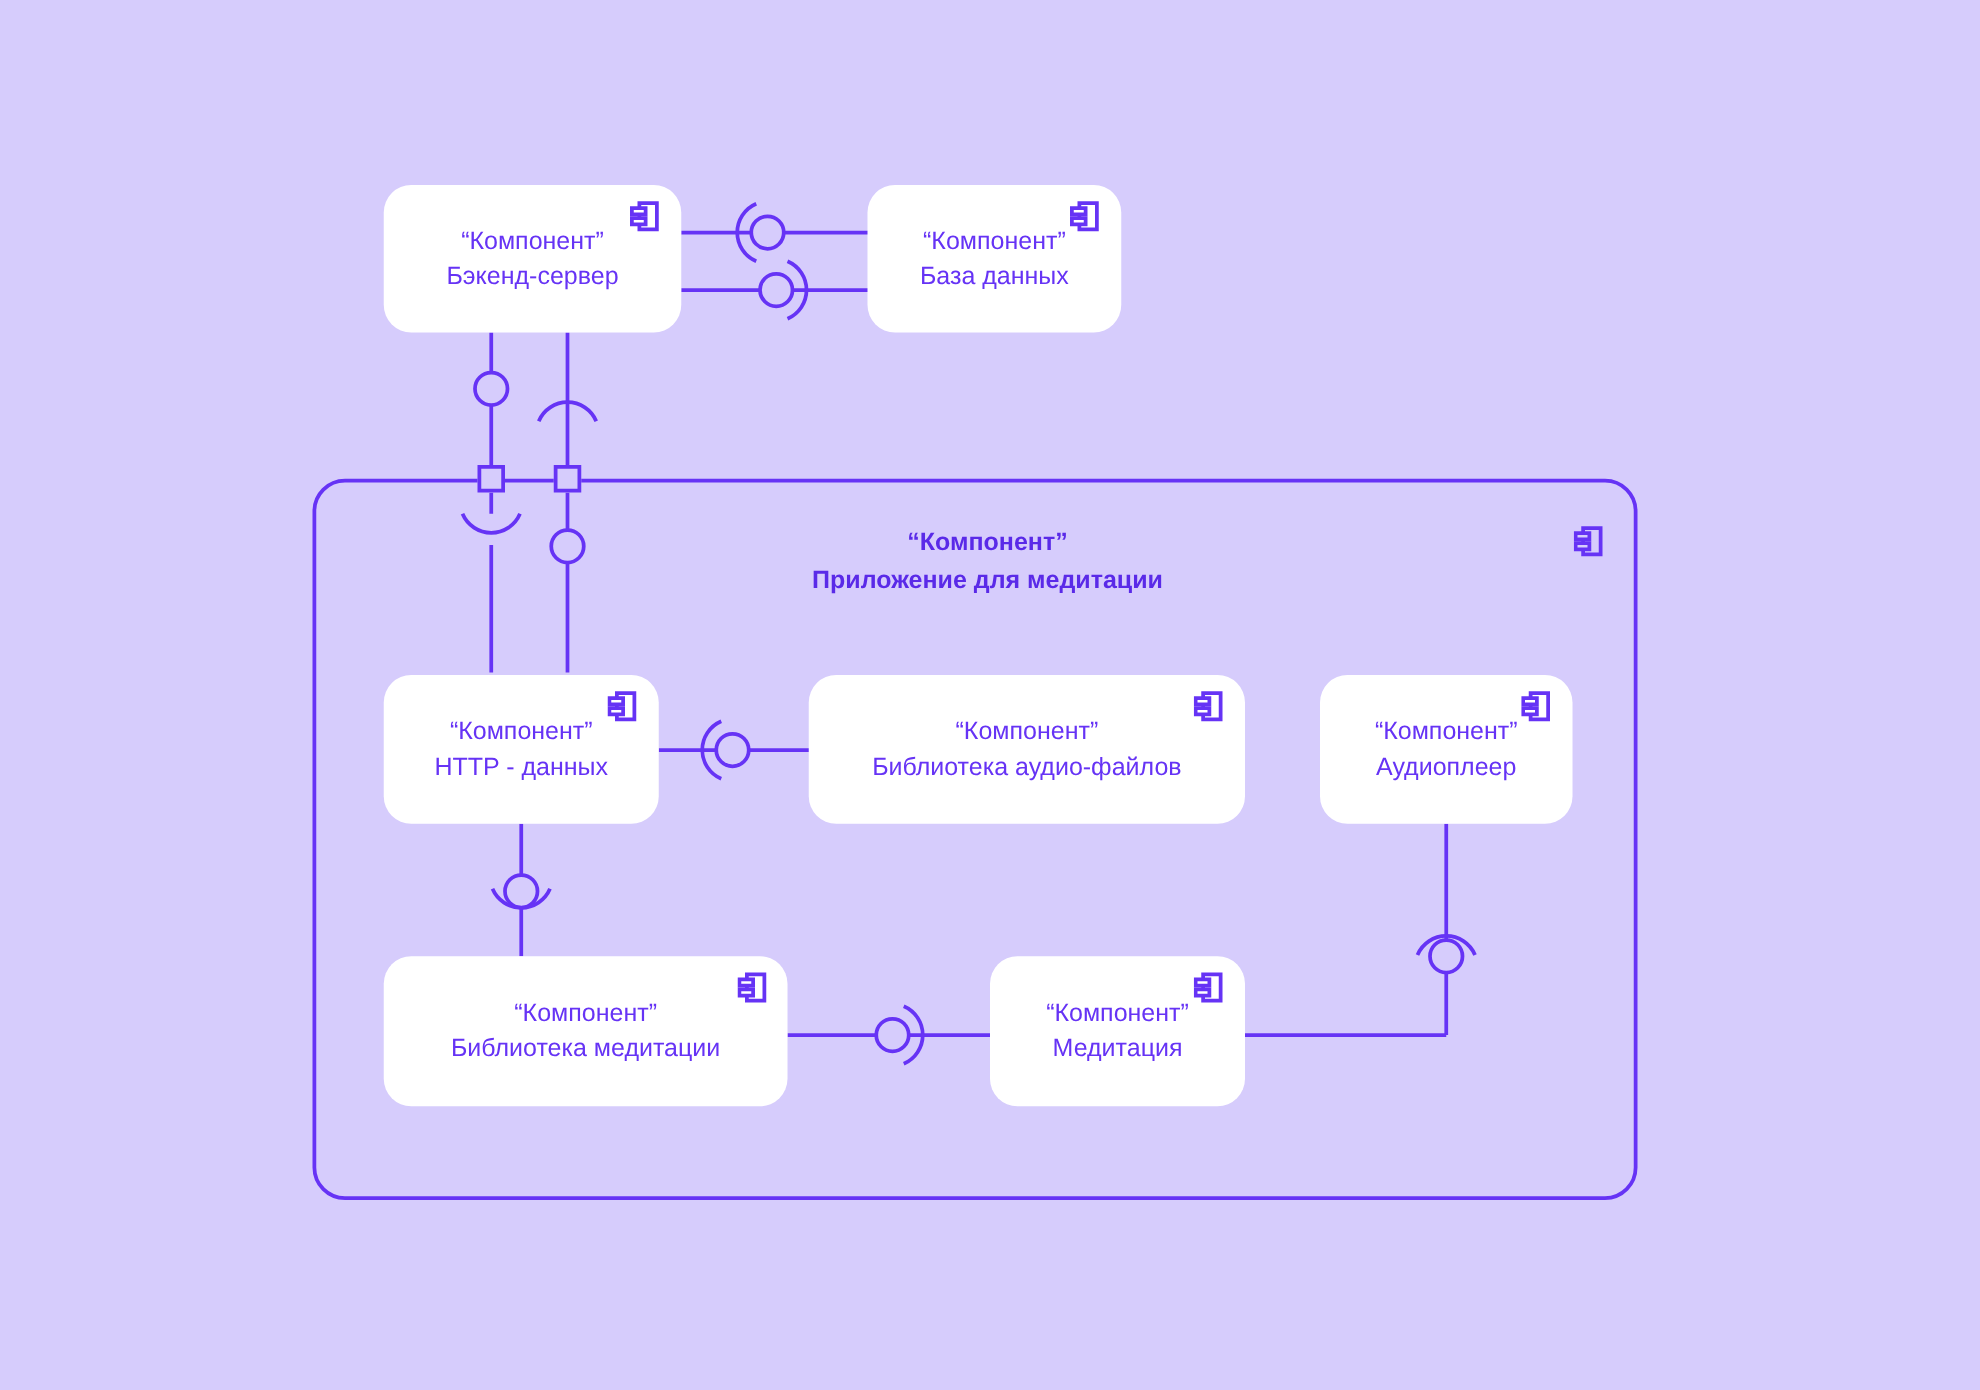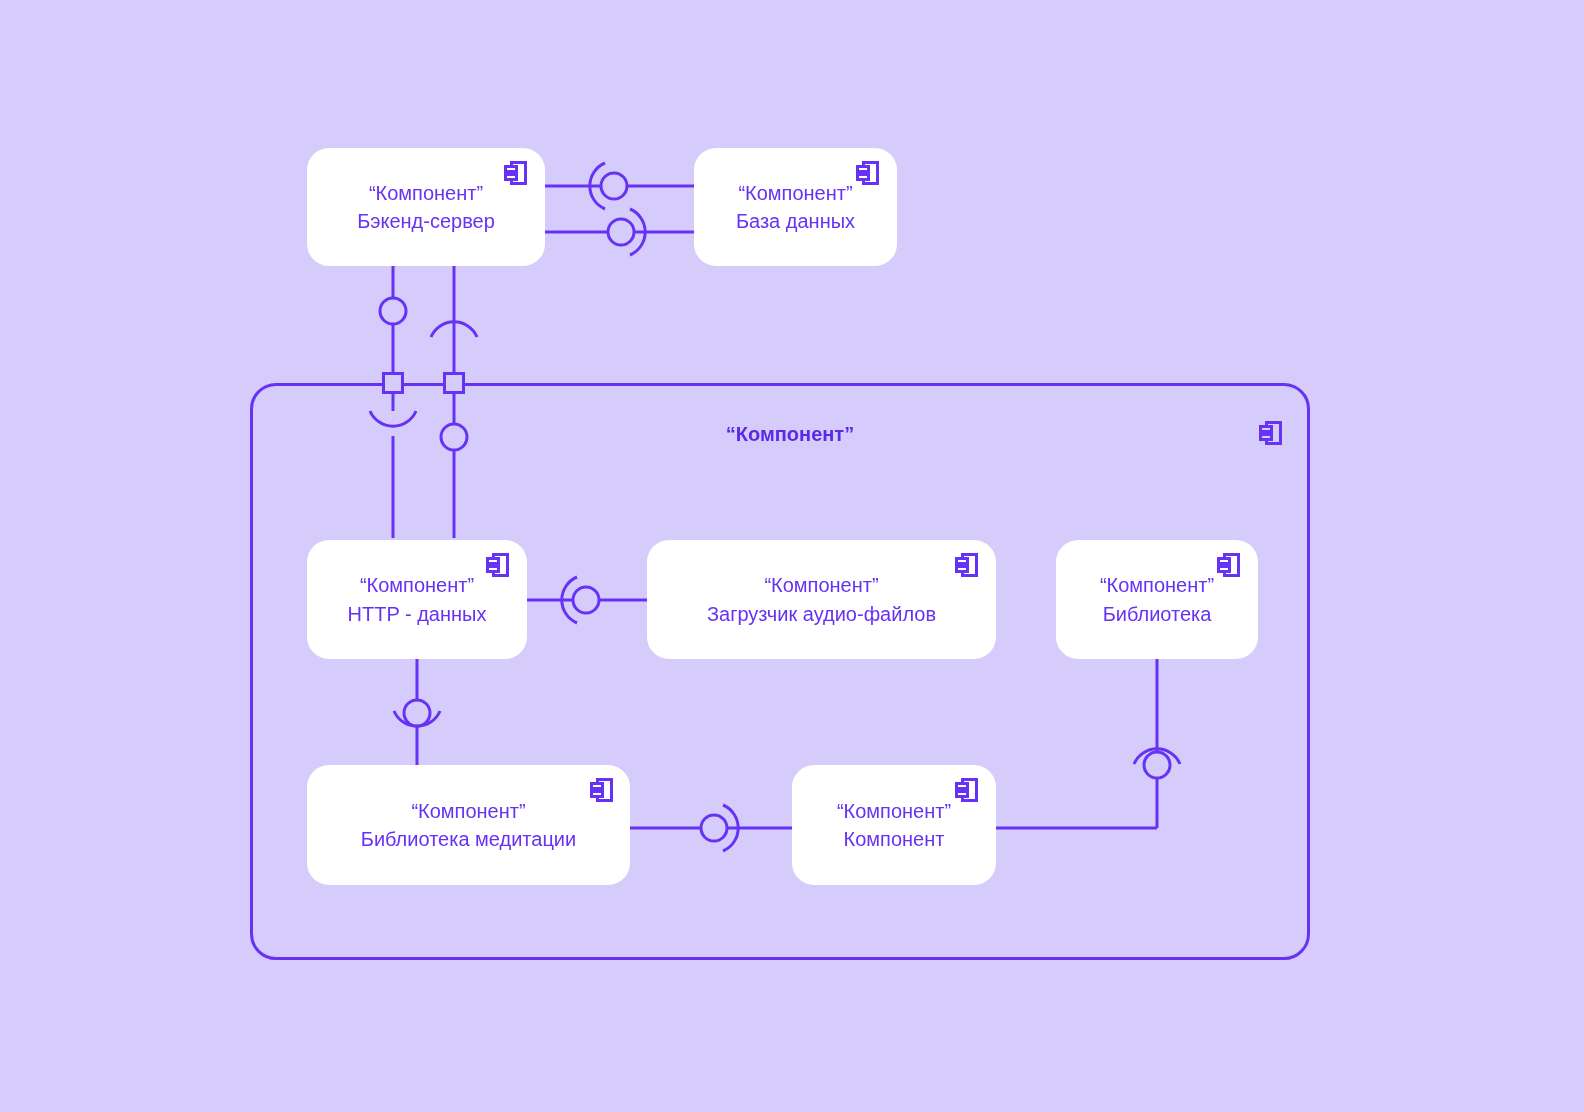--- a/index.html
+++ b/index.html
@@ -146,20 +146,21 @@
         <line x1="1157" y1="828" x2="996" y2="828"></line>
       </g>
 
     </g>
   </svg>
 
   <div class="container-node" style="left:250px; top:383px; width:1060px; height:577px;"></div>
 
   <div class="container-title" style="left:580px; top:419px; width:420px;">
     <div>“Компонент”</div>
+    <div>Приложение для медитации</div>
   </div>
 
   <svg class="comp-icon" style="left:1259px; top:420px;" width="24" height="26" viewBox="0 0 24 26" xmlns="http://www.w3.org/2000/svg">
     <rect x="7.5" y="2.5" width="14" height="21" fill="none" stroke="#6633f5" stroke-width="3"></rect>
     <rect x="1.5" y="6.5" width="11" height="5" fill="#d6ccfc" stroke="#6633f5" stroke-width="3"></rect>
     <rect x="1.5" y="14.5" width="11" height="5" fill="#d6ccfc" stroke="#6633f5" stroke-width="3"></rect>
   </svg>
 
   <div class="port" style="left:382px; top:372px;"></div>
   <div class="port" style="left:443px; top:372px;"></div>
@@ -189,51 +190,51 @@
     <div class="nm">HTTP - данных</div>
     <svg class="comp-icon" style="left:179px; top:12px;" width="24" height="26" viewBox="0 0 24 26" xmlns="http://www.w3.org/2000/svg">
       <rect x="7.5" y="2.5" width="14" height="21" fill="none" stroke="#6633f5" stroke-width="3"></rect>
       <rect x="1.5" y="6.5" width="11" height="5" fill="#ffffff" stroke="#6633f5" stroke-width="3"></rect>
       <rect x="1.5" y="14.5" width="11" height="5" fill="#ffffff" stroke="#6633f5" stroke-width="3"></rect>
     </svg>
   </div>
 
   <div class="node" style="left:647px; top:540px; width:349px; height:119px;">
     <div class="stereo">“Компонент”</div>
-    <div class="nm">Загрузчик аудио-файлов</div>
+    <div class="nm">Библиотека аудио-файлов</div>
     <svg class="comp-icon" style="left:308px; top:12px;" width="24" height="26" viewBox="0 0 24 26" xmlns="http://www.w3.org/2000/svg">
       <rect x="7.5" y="2.5" width="14" height="21" fill="none" stroke="#6633f5" stroke-width="3"></rect>
       <rect x="1.5" y="6.5" width="11" height="5" fill="#ffffff" stroke="#6633f5" stroke-width="3"></rect>
       <rect x="1.5" y="14.5" width="11" height="5" fill="#ffffff" stroke="#6633f5" stroke-width="3"></rect>
     </svg>
   </div>
 
   <div class="node" style="left:1056px; top:540px; width:202px; height:119px;">
     <div class="stereo">“Компонент”</div>
-    <div class="nm">Библиотека</div>
+    <div class="nm">Аудиоплеер</div>
     <svg class="comp-icon" style="left:161px; top:12px;" width="24" height="26" viewBox="0 0 24 26" xmlns="http://www.w3.org/2000/svg">
       <rect x="7.5" y="2.5" width="14" height="21" fill="none" stroke="#6633f5" stroke-width="3"></rect>
       <rect x="1.5" y="6.5" width="11" height="5" fill="#ffffff" stroke="#6633f5" stroke-width="3"></rect>
       <rect x="1.5" y="14.5" width="11" height="5" fill="#ffffff" stroke="#6633f5" stroke-width="3"></rect>
     </svg>
   </div>
 
   <div class="node" style="left:307px; top:765px; width:323px; height:120px;">
     <div class="stereo">“Компонент”</div>
     <div class="nm">Библиотека медитации</div>
     <svg class="comp-icon" style="left:283px; top:12px;" width="24" height="26" viewBox="0 0 24 26" xmlns="http://www.w3.org/2000/svg">
       <rect x="7.5" y="2.5" width="14" height="21" fill="none" stroke="#6633f5" stroke-width="3"></rect>
       <rect x="1.5" y="6.5" width="11" height="5" fill="#ffffff" stroke="#6633f5" stroke-width="3"></rect>
       <rect x="1.5" y="14.5" width="11" height="5" fill="#ffffff" stroke="#6633f5" stroke-width="3"></rect>
     </svg>
   </div>
 
   <div class="node" style="left:792px; top:765px; width:204px; height:120px;">
     <div class="stereo">“Компонент”</div>
-    <div class="nm">Компонент</div>
+    <div class="nm">Медитация</div>
     <svg class="comp-icon" style="left:163px; top:12px;" width="24" height="26" viewBox="0 0 24 26" xmlns="http://www.w3.org/2000/svg">
       <rect x="7.5" y="2.5" width="14" height="21" fill="none" stroke="#6633f5" stroke-width="3"></rect>
       <rect x="1.5" y="6.5" width="11" height="5" fill="#ffffff" stroke="#6633f5" stroke-width="3"></rect>
       <rect x="1.5" y="14.5" width="11" height="5" fill="#ffffff" stroke="#6633f5" stroke-width="3"></rect>
     </svg>
   </div>
 
 </div>
 
 </body></html>

